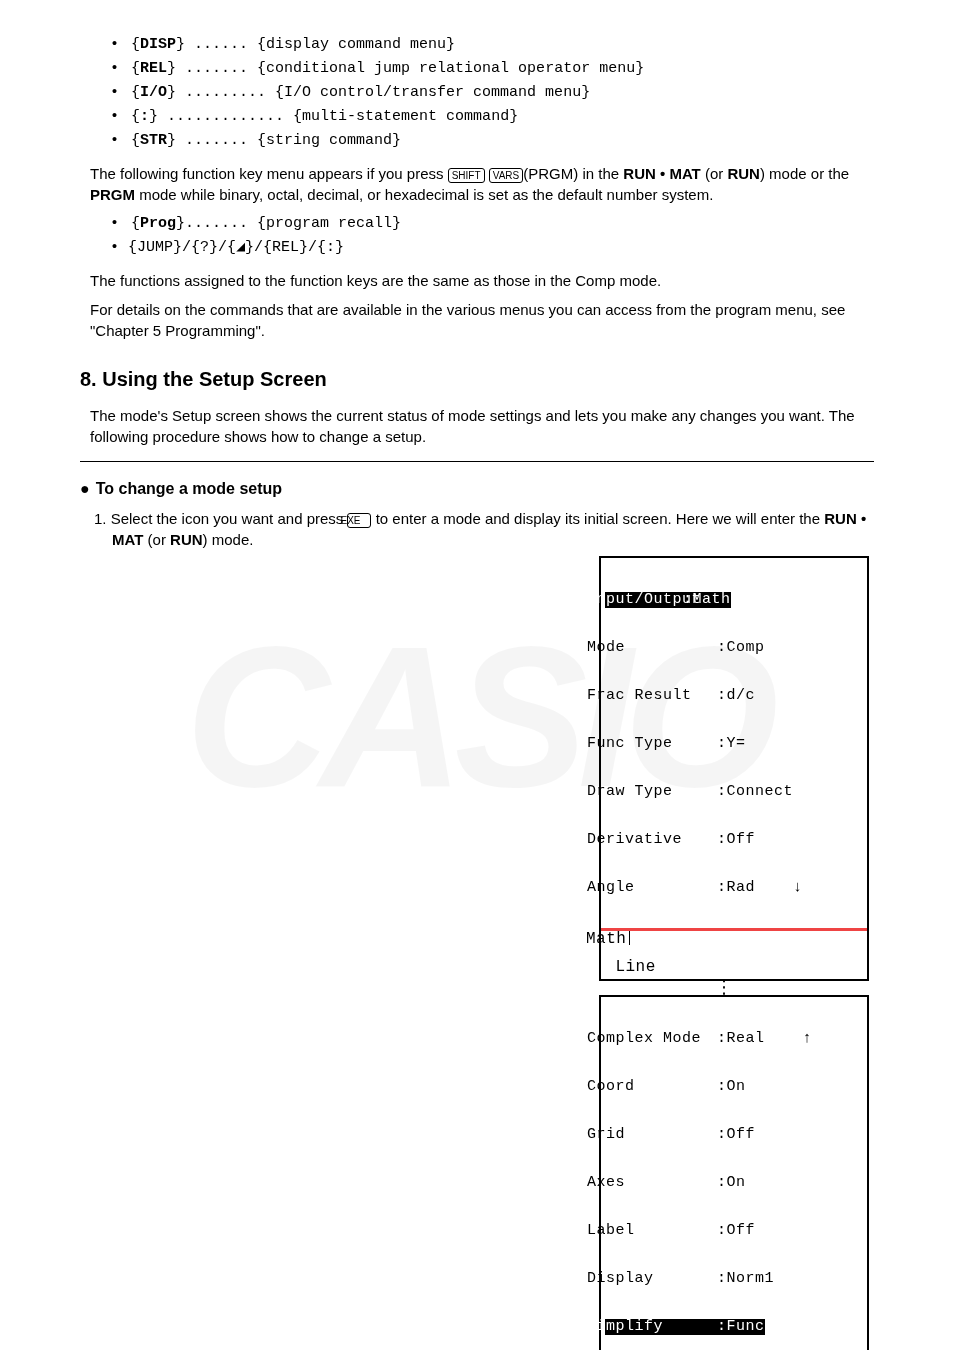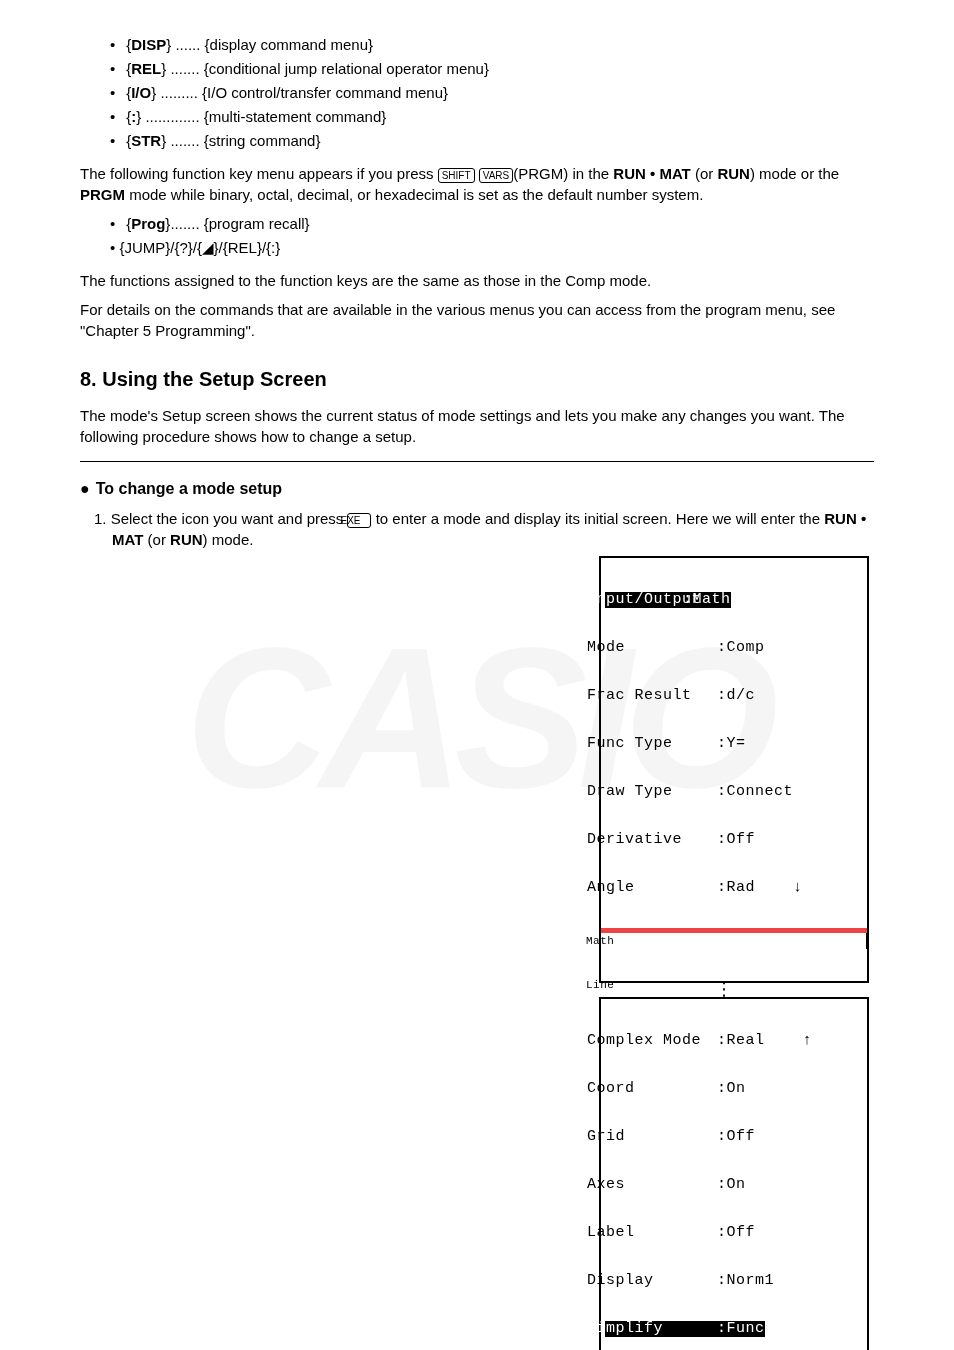--- a/index.html
+++ b/index.html
@@ -22,29 +22,30 @@
     color: rgba(0,0,0,0.04);
     pointer-events: none;
     font-style: italic;
     letter-spacing: -10px;
     text-align: center;
   }
   ul.menu-list {
     list-style: none;
     padding-left: 30px;
     margin: 4px 0 12px 0;
+    font-family: Liberation Mono, monospace;
   }
   ul.menu-list li {
     margin: 3px 0;
   }
   .bullet {
     display: inline-block;
     width: 12px;
   }
-  p { margin: 8px 0; }
+  p { margin: 8px 10px; }
   .section-title {
     font-size: 20px;
     font-weight: bold;
     margin: 24px 0 12px 0;
   }
   .sub-heading {
     font-size: 16px;
     font-weight: bold;
     margin: 16px 0 8px 0;
     display: flex;
@@ -109,21 +110,21 @@
     font-size: 15px;
     line-height: 16px;
     white-space: pre;
     padding: 2px 0;
     box-sizing: border-box;
     margin: 0;
     letter-spacing: 0.5px;
   }
   .lcd .row { display:flex; padding: 0 4px; height:16px; align-items:center;}
   .lcd .hl { background:#000; color:#fff; }
-  .lcd .softkeys { border-top:5px solid #ef4444; font-size:11px; height:14px; display:flex;flex-direction:column;}
+  .lcd .softkeys { border-top:3px solid #ef4444; font-size:16px; height:14px; display:flex;}
   .lcd .softkeys span{ border-right:1px solid #000; padding:0 3px; font-family:'Courier New',monospace;}
   .lcd .softkeys span:last-child{border-right:none;margin-top:28px;}
   .dots { font-size: 18px; letter-spacing: 2px; margin: 2px 0 4px 0; line-height: 8px;}
   .dot-lead {
     font-family: inherit;
   }
 </style>
 </head>
 <body>
 

